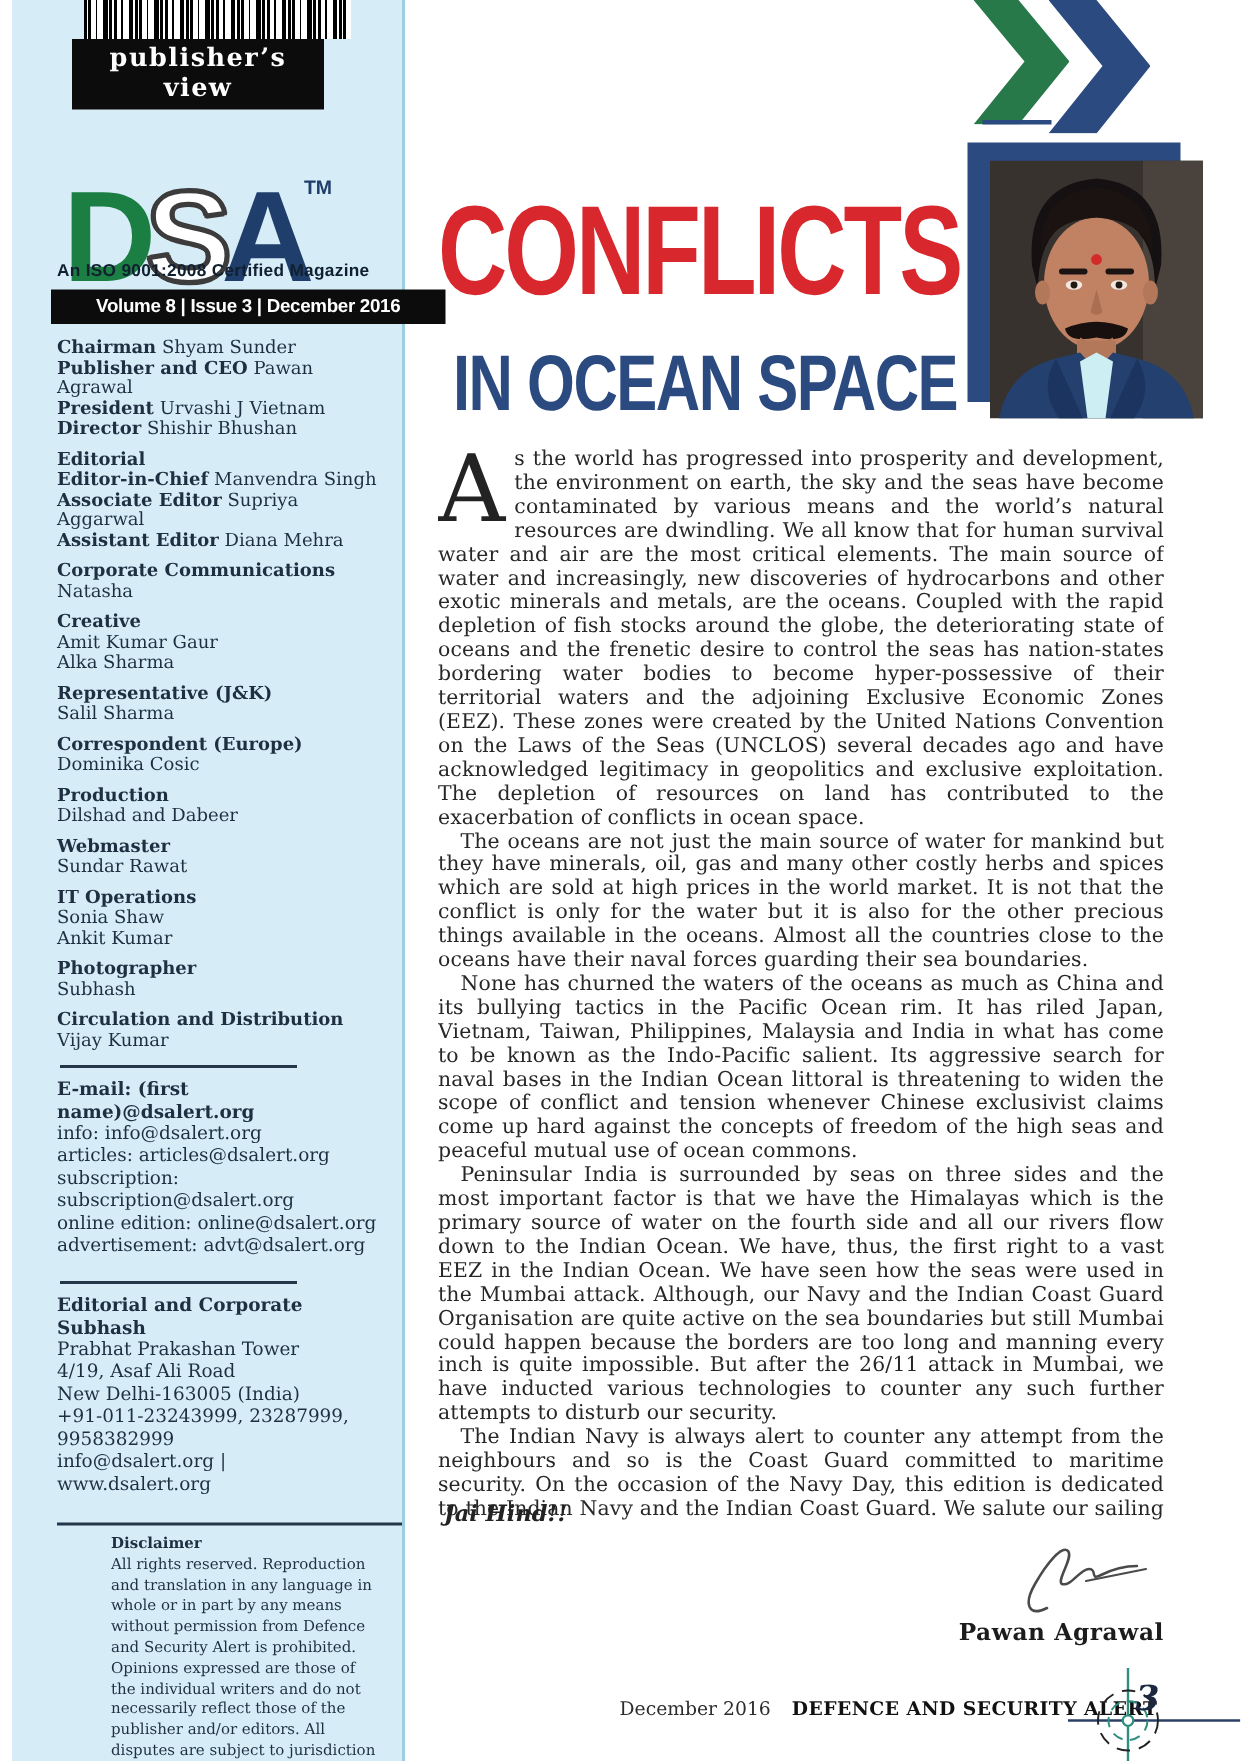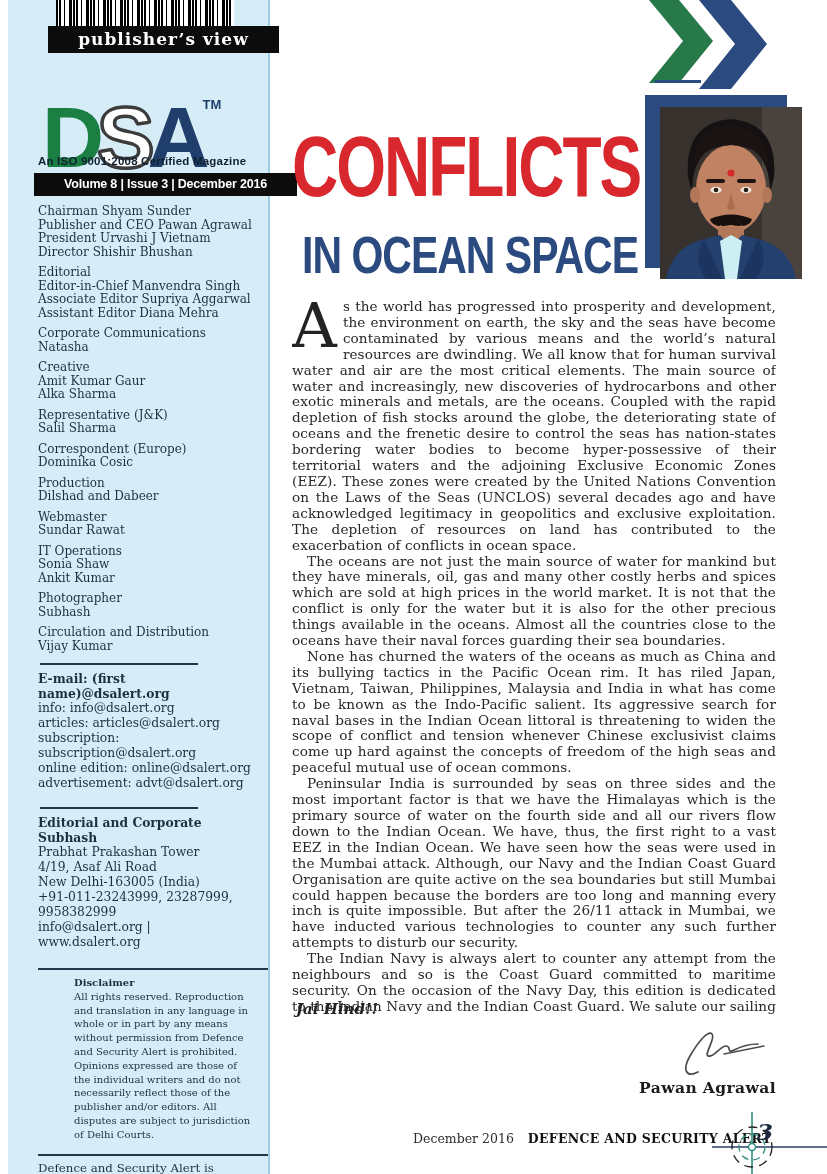--- a/index.html
+++ b/index.html
@@ -6,35 +6,35 @@
   body{width:827px;height:1174px;position:relative;background:#ffffff;
        font-family:"DejaVu Serif","Liberation Serif",serif;}
   .page{position:absolute;inset:0;overflow:hidden;}
 
   
   .sidebar{position:absolute;left:8px;top:0;width:262px;height:1174px;
            background:#d6edf8;border-right:2px solid #9ccee2;box-sizing:border-box;
            padding:0 14px 0 30px;color:#1d2f40;}
   .barcode{width:178px;height:26px;margin-left:18px;
            background:repeating-linear-gradient(90deg,#000 0 2px,#fff 2px 3px,#000 3px 5px,#fff 5px 8px,#000 8px 9px,#fff 9px 13px,#000 13px 16px,#fff 16px 17px);}
-  .tag{width:231px;margin-left:10px;background:#0c0c0c;color:#fff;text-align:center;
+  .tag{width:168px;margin-left:10px;background:#0c0c0c;color:#fff;text-align:center;
        font:700 17px "DejaVu Serif",serif;letter-spacing:1px;padding:3px 0 4px 0;}
   .logo{margin:8px 0 0 4px;height:92px;font-family:"Liberation Sans",sans-serif;
         font-weight:800;font-size:86px;line-height:88px;letter-spacing:-7px;white-space:nowrap;}
   .logo .ld{color:#1b7f44;}
   .logo .ls{color:#ffffff;-webkit-text-stroke:3px #3c3c3c;
             text-shadow:2px 0 0 #3c3c3c,-2px 0 0 #3c3c3c,0 2px 0 #3c3c3c,0 -2px 0 #3c3c3c;}
   .logo .la{color:#203e6b;}
   .logo .ltm{font-size:13px;letter-spacing:0;vertical-align:58px;color:#203e6b;font-weight:700;}
   .iso{margin-top:2px;font:700 11.5px "Liberation Sans",sans-serif;letter-spacing:.2px;color:#102030;}
   .issuebar{margin:6px 0 0 -4px;width:263px;background:#0c0c0c;color:#fff;text-align:center;
             font:700 12.5px "Liberation Sans",sans-serif;padding:4px 0 5px 0;letter-spacing:-.2px;}
   .staff{margin-top:9px;font-size:12px;line-height:13.5px;}
   .sgroup{margin-bottom:7px;}
-  .srow b{font-weight:400;}
+  .srow b{font-weight:700;}
   .rule{height:2px;background:#23364a;}
   .rule.short{width:158px;margin:10px 0 6px 2px;}
   .rule.long{width:230px;margin:12px 0 6px 0;}
   .sblock{font-size:12.3px;line-height:15px;}
   .sblock .hd{font-weight:700;}
   .sblock.small{font-size:10px;line-height:13.8px;margin-left:36px;}
   .imprint{font-size:11.8px;line-height:13.9px;}
 
   
   .chev{position:absolute;top:0;}

